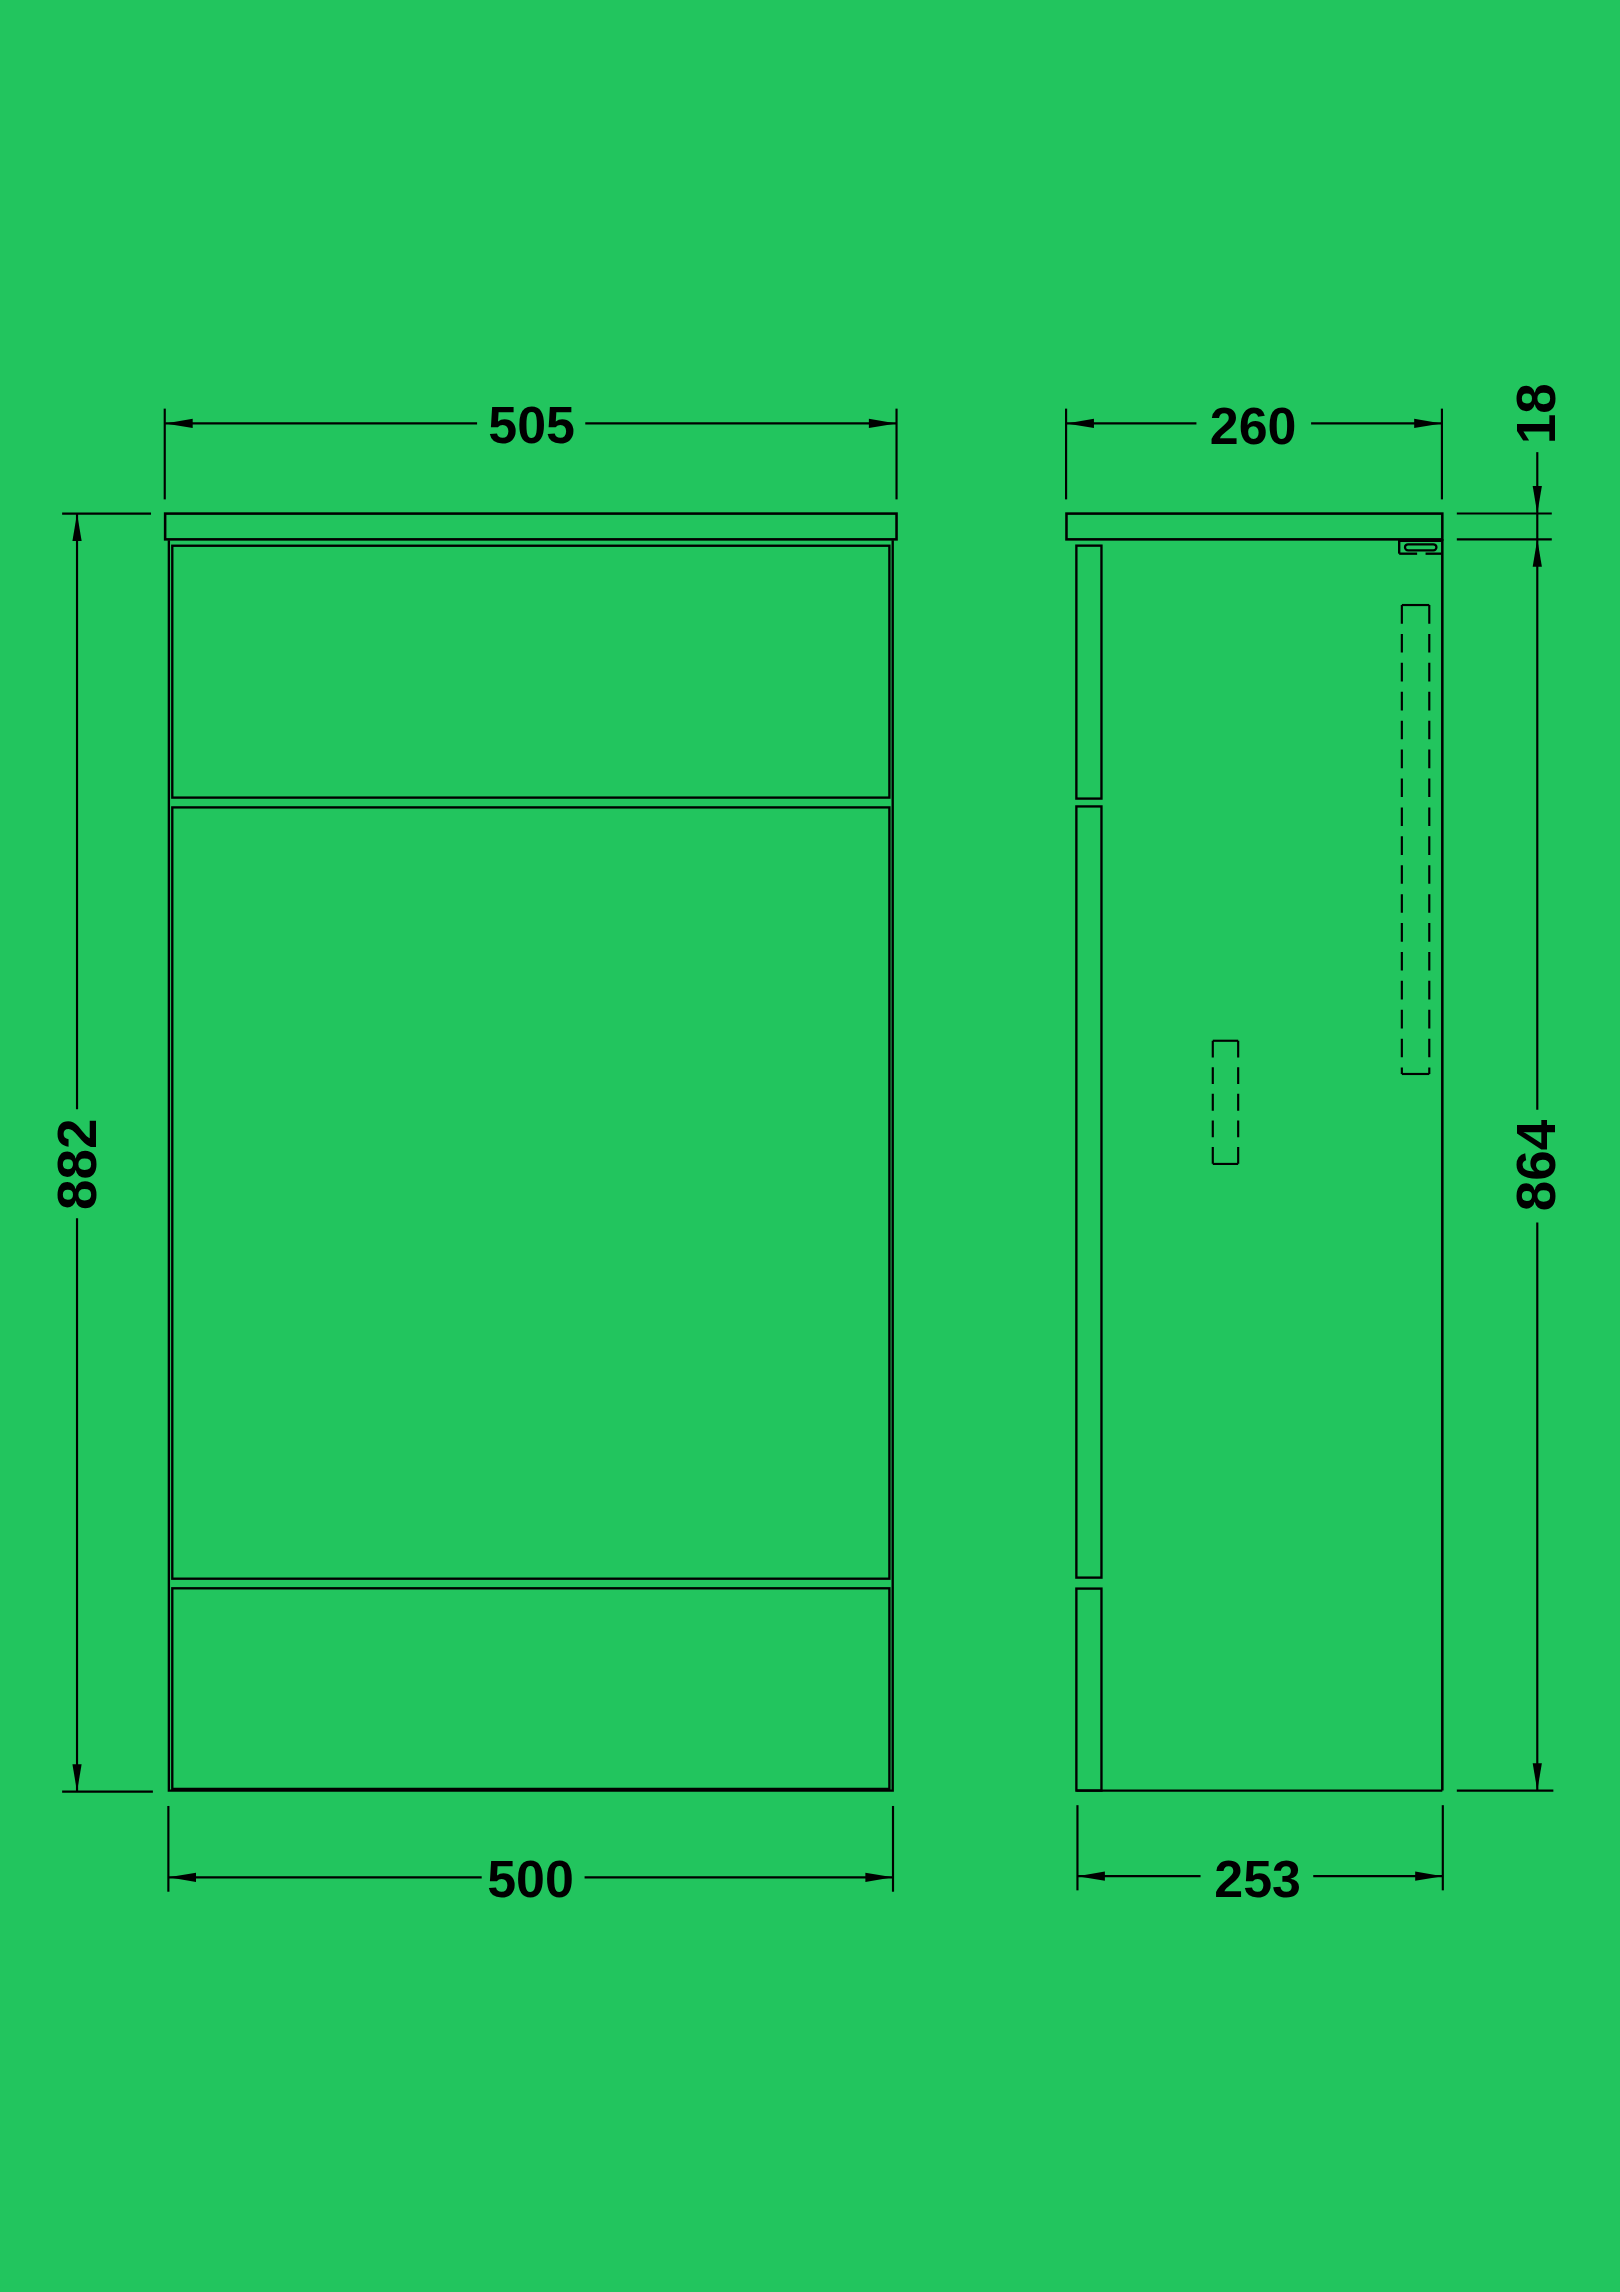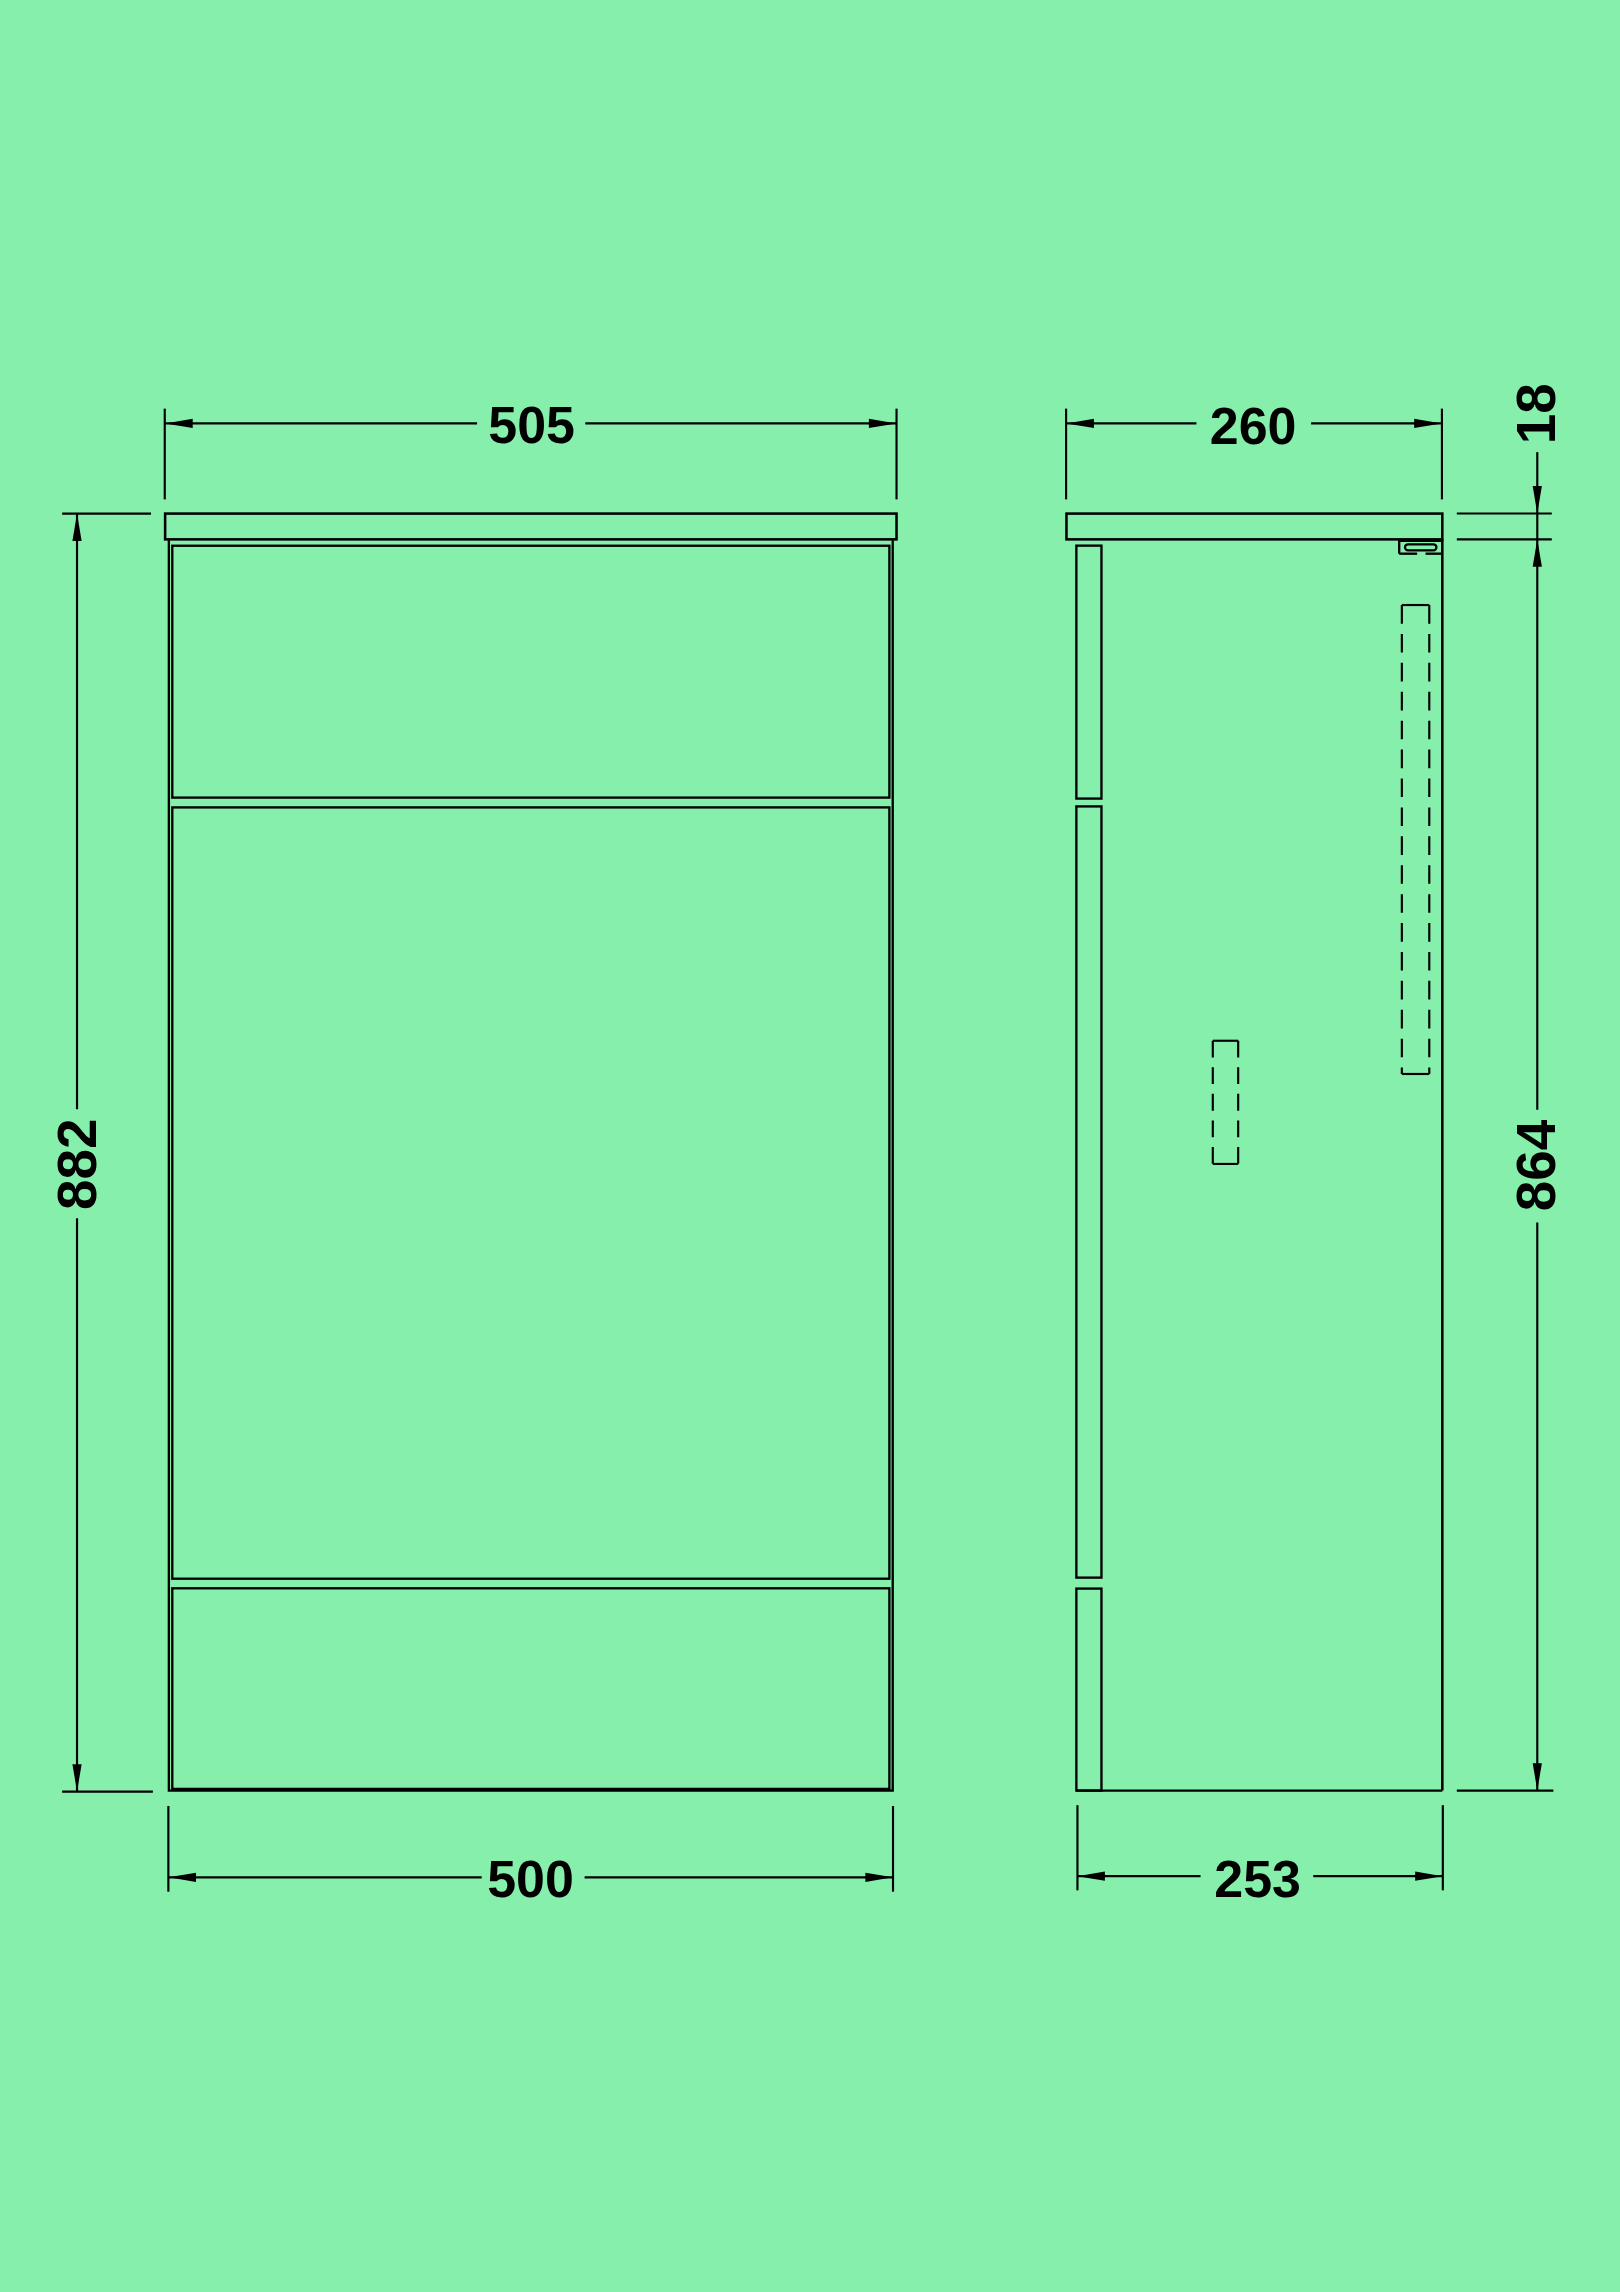--- a/index.html
+++ b/index.html
@@ -1,16 +1,16 @@
 <!DOCTYPE html>
 <html><head>
 <meta charset="utf-8">
 <style>
 html,body{margin:0;padding:0;background:#ffffff;}
-#canvas{position:relative;width:1620px;height:2293px;background:#86efac;overflow:hidden;}
+#canvas{position:relative;width:1620px;height:2293px;background:#22c55e;overflow:hidden;}
 svg{display:block}
 text{font-family:"Liberation Sans",sans-serif;font-weight:bold;font-size:53px;fill:#000;}
 </style>
 </head>
 <body>
 <div id="canvas">
 <svg width="1620" height="2293" viewBox="0 0 1653 2339" fill="none" stroke="none">
 
 <g>
 <rect x="168.5" y="523.7" width="746.3" height="26.3" stroke="#000" stroke-width="2.6"></rect>

